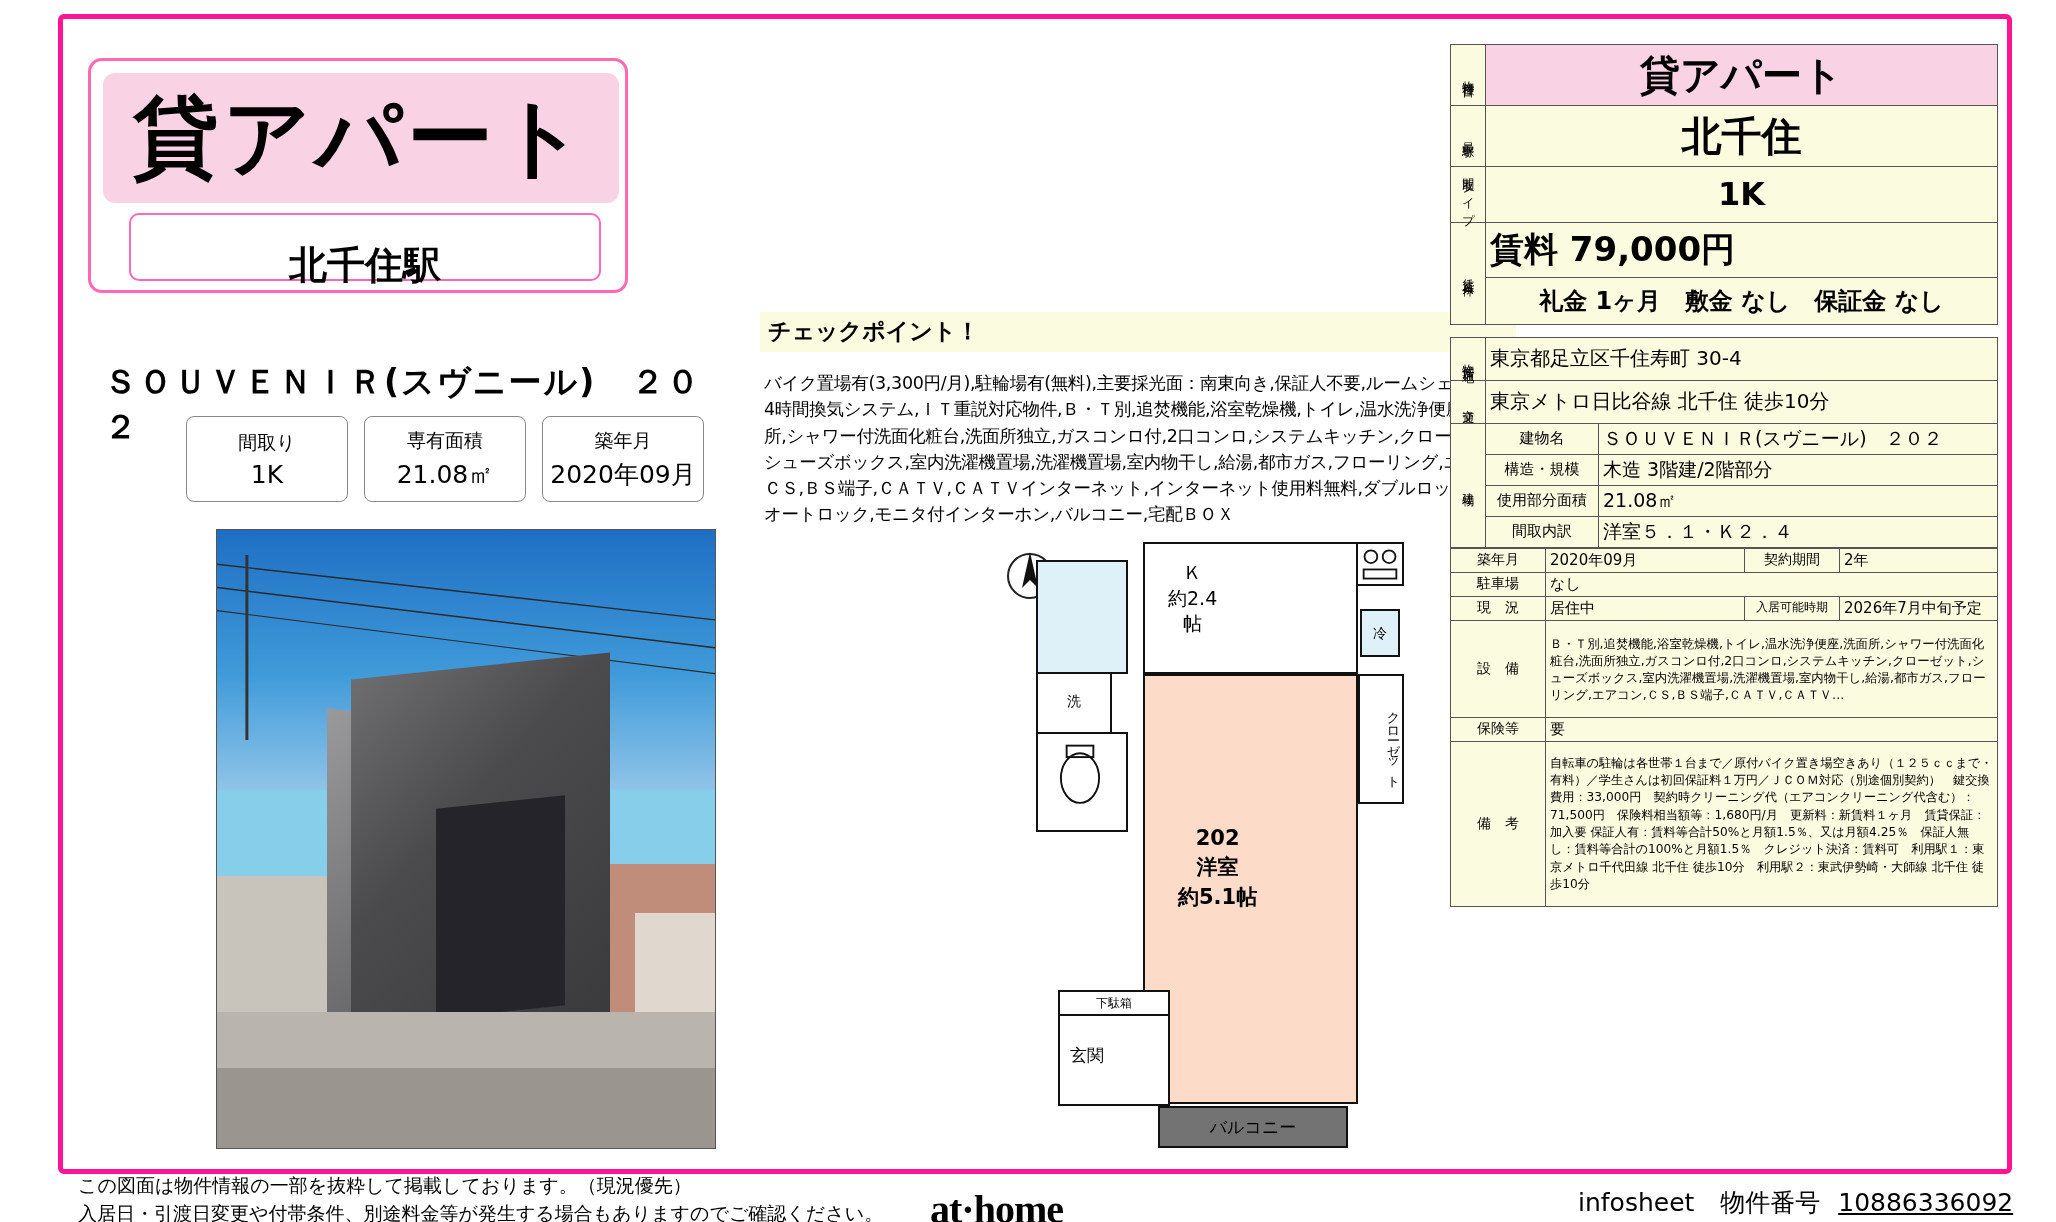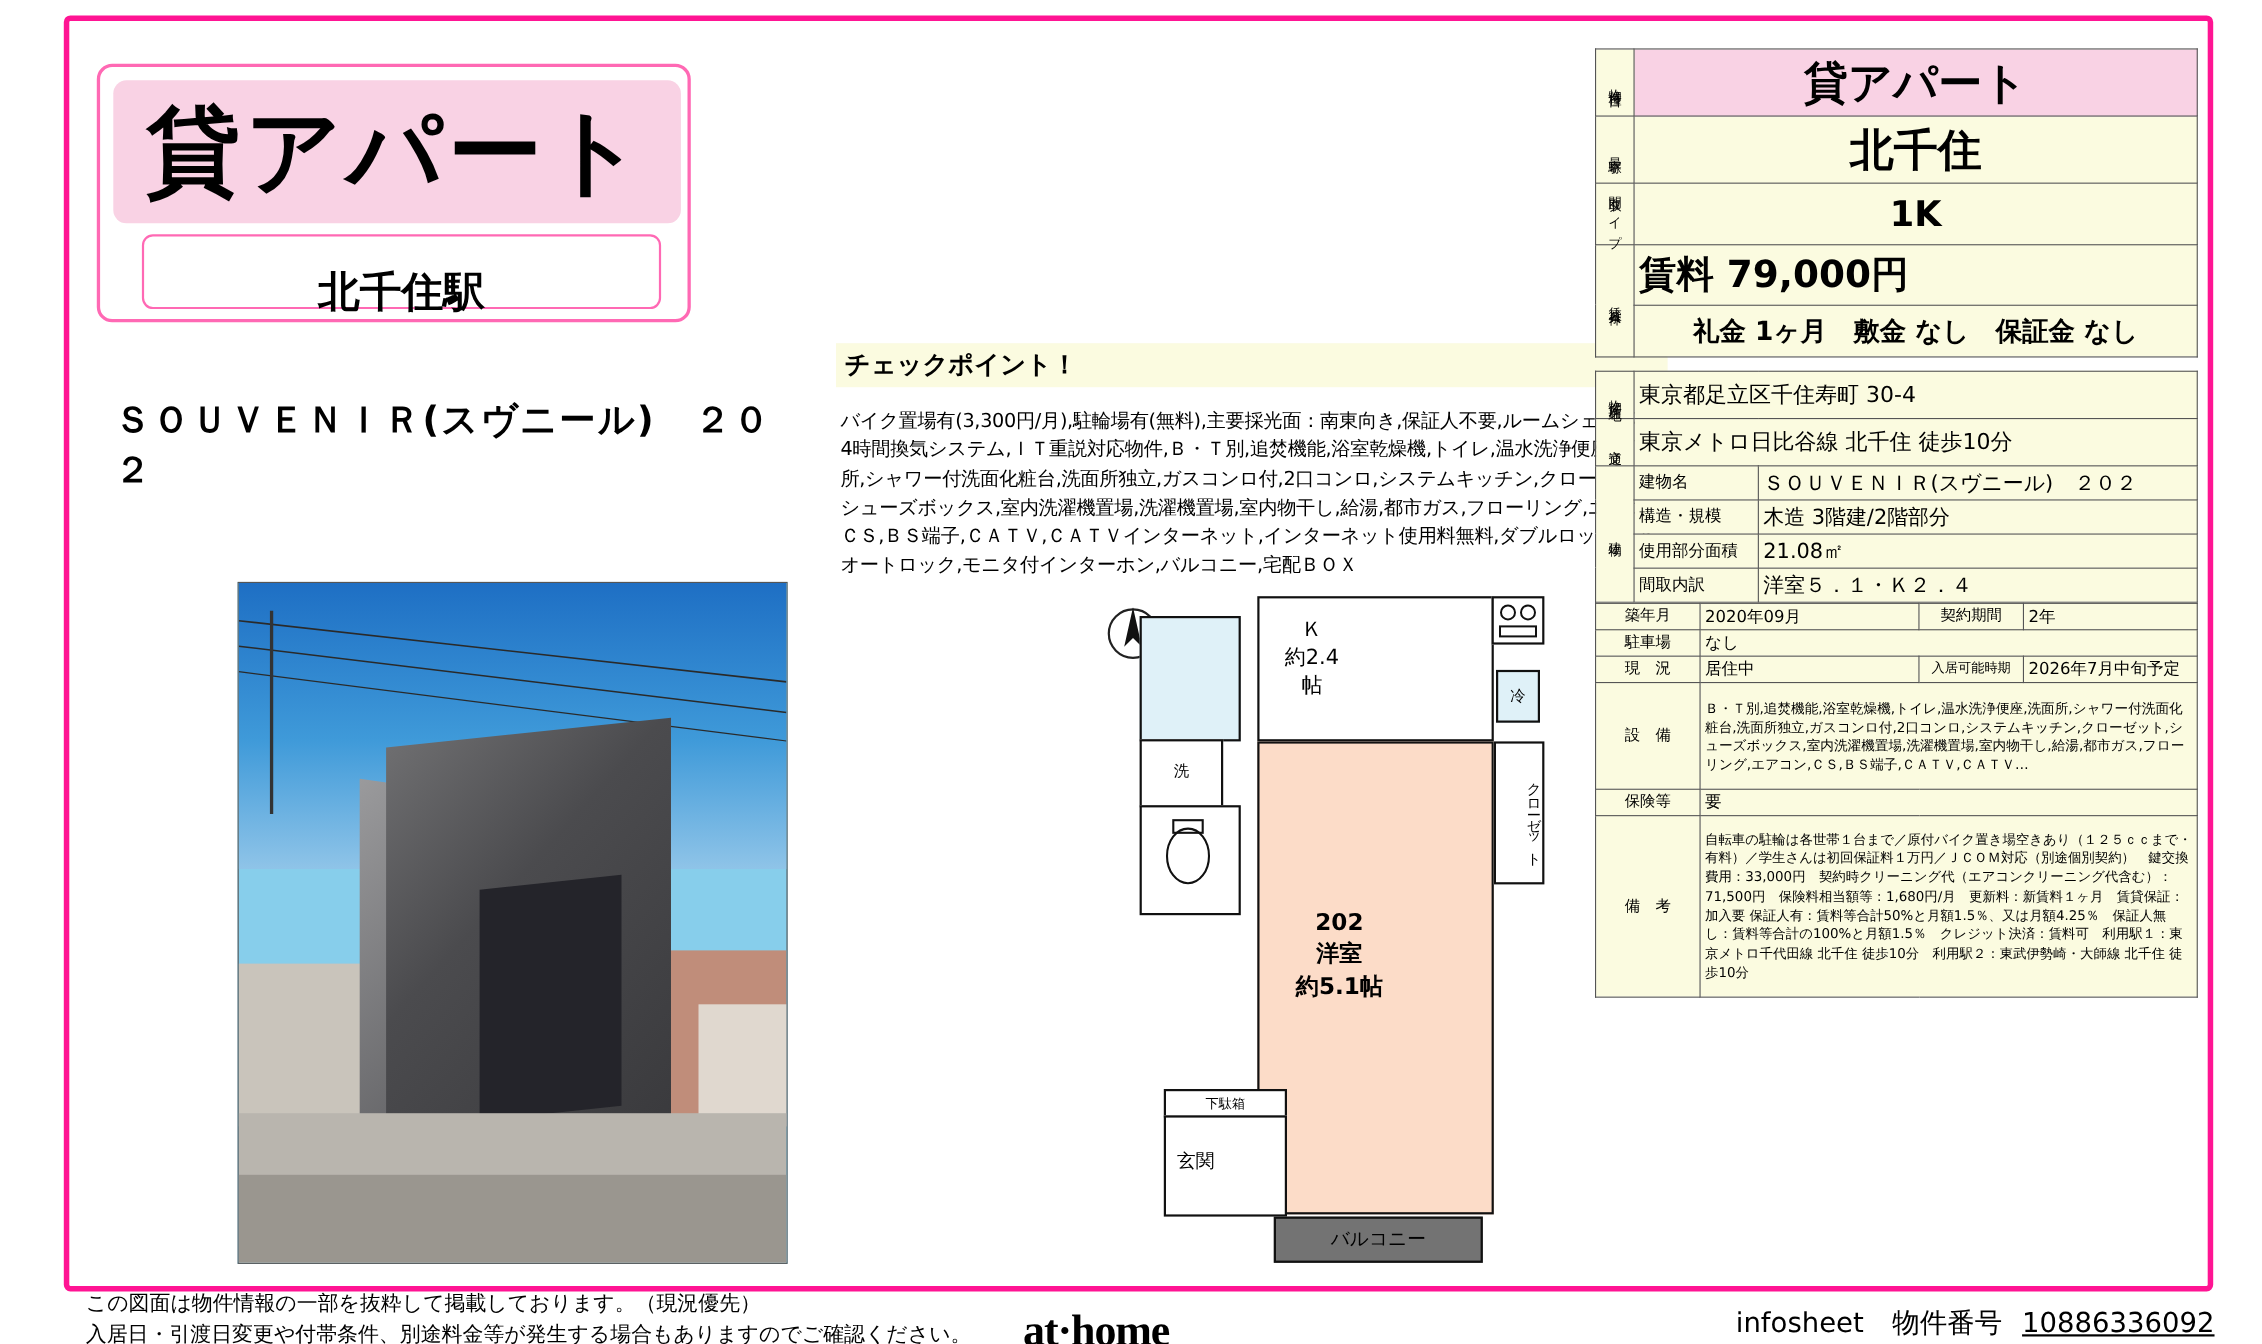--- a/index.html
+++ b/index.html
@@ -175,21 +175,21 @@
     background:#fbfbe0;width:26px;text-align:center;font-size:12px;
     line-height:1.05;
   }
   .lbl-vert{writing-mode:vertical-rl;letter-spacing:2px;margin:0 auto;}
   .big-pink{background:#f9d2e4;text-align:center;font-size:40px;font-weight:bold;height:56px;}
   .big-yellow{background:#fbfbe0;text-align:center;font-size:40px;font-weight:bold;height:56px;}
   .mid-yellow{background:#fbfbe0;text-align:center;font-size:32px;font-weight:bold;height:44px;}
   .rent-yellow{background:#fbfbe0;text-align:left;font-size:34px;font-weight:bold;height:50px;}
   .cond-yellow{background:#fbfbe0;text-align:center;font-size:24px;font-weight:bold;height:42px;}
   .addr{background:#fbfbe0;font-size:20px;height:38px;padding-left:10px;}
-  .sub-lbl{background:#fbfbe0;width:104px;text-align:left;font-size:15px;}
+  .sub-lbl{background:#fbfbe0;width:104px;text-align:center;font-size:15px;}
   .val-cell{background:#fbfbe0;font-size:19px;padding-left:8px;}
   .val-cell-sm{background:#fbfbe0;font-size:15px;padding-left:8px;}
   .small-lbl{background:#fbfbe0;width:86px;text-align:center;font-size:14px;}
   .tiny{font-size:12.4px;line-height:1.38;background:#fbfbe0;padding:4px 6px;text-align:left;}
   .tiny2{font-size:12.2px;line-height:1.42;background:#fbfbe0;padding:4px 6px;text-align:left;}
 
   
   .footer-note{
     position:absolute;left:78px;top:1172px;width:880px;
     font-size:19px;line-height:1.45;font-family:"DejaVu Sans",sans-serif;
@@ -217,20 +217,34 @@
       <div class="title-pink">
         <span>貸アパート</span>
       </div>
       <div class="title-station">
         <span>北千住駅</span>
       </div>
     </div>
 
     <div class="bldg-name">ＳＯＵＶＥＮＩＲ(スヴニール)　２０２</div>
 
+    <div class="spec-row">
+      <div class="spec-cell">
+        <div class="lbl">間取り</div>
+        <div class="val">1K</div>
+      </div>
+      <div class="spec-cell">
+        <div class="lbl">専有面積</div>
+        <div class="val">21.08㎡</div>
+      </div>
+      <div class="spec-cell">
+        <div class="lbl">築年月</div>
+        <div class="val">2020年09月</div>
+      </div>
+    </div>
 
     <div class="check-band"></div>
     <div class="check-title">チェックポイント！</div>
     <div class="check-text">バイク置場有(3,300円/月),駐輪場有(無料),主要採光面：南東向き,保証人不要,ルームシェア不可,24時間換気システム,ＩＴ重説対応物件,Ｂ・Ｔ別,追焚機能,浴室乾燥機,トイレ,温水洗浄便座,洗面所,シャワー付洗面化粧台,洗面所独立,ガスコンロ付,2口コンロ,システムキッチン,クローゼット,シューズボックス,室内洗濯機置場,洗濯機置場,室内物干し,給湯,都市ガス,フローリング,エアコン,ＣＳ,ＢＳ端子,ＣＡＴＶ,ＣＡＴＶインターネット,インターネット使用料無料,ダブルロックドア,オートロック,モニタ付インターホン,バルコニー,宅配ＢＯＸ</div>
 
     <div class="photo">
       <div class="ph-sky"></div>
       <svg class="ph-wires" viewBox="0 0 500 200" preserveAspectRatio="none">
         <line x1="0" y1="10" x2="500" y2="70" stroke="#2a2a2a" stroke-width="1.6"></line>
         <line x1="0" y1="35" x2="500" y2="100" stroke="#2a2a2a" stroke-width="1.6"></line>

